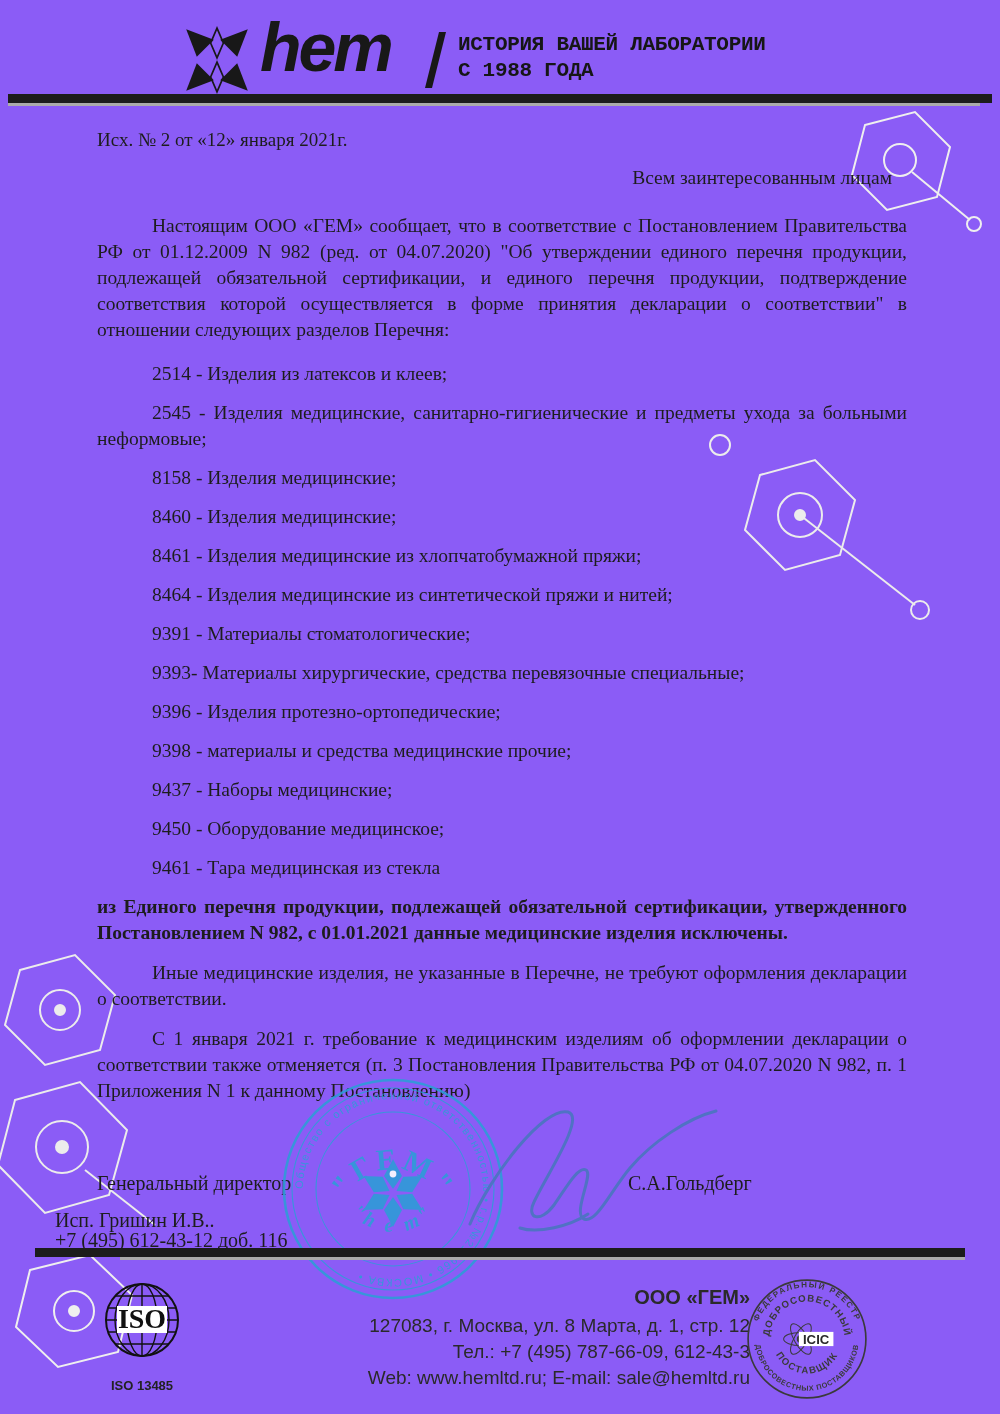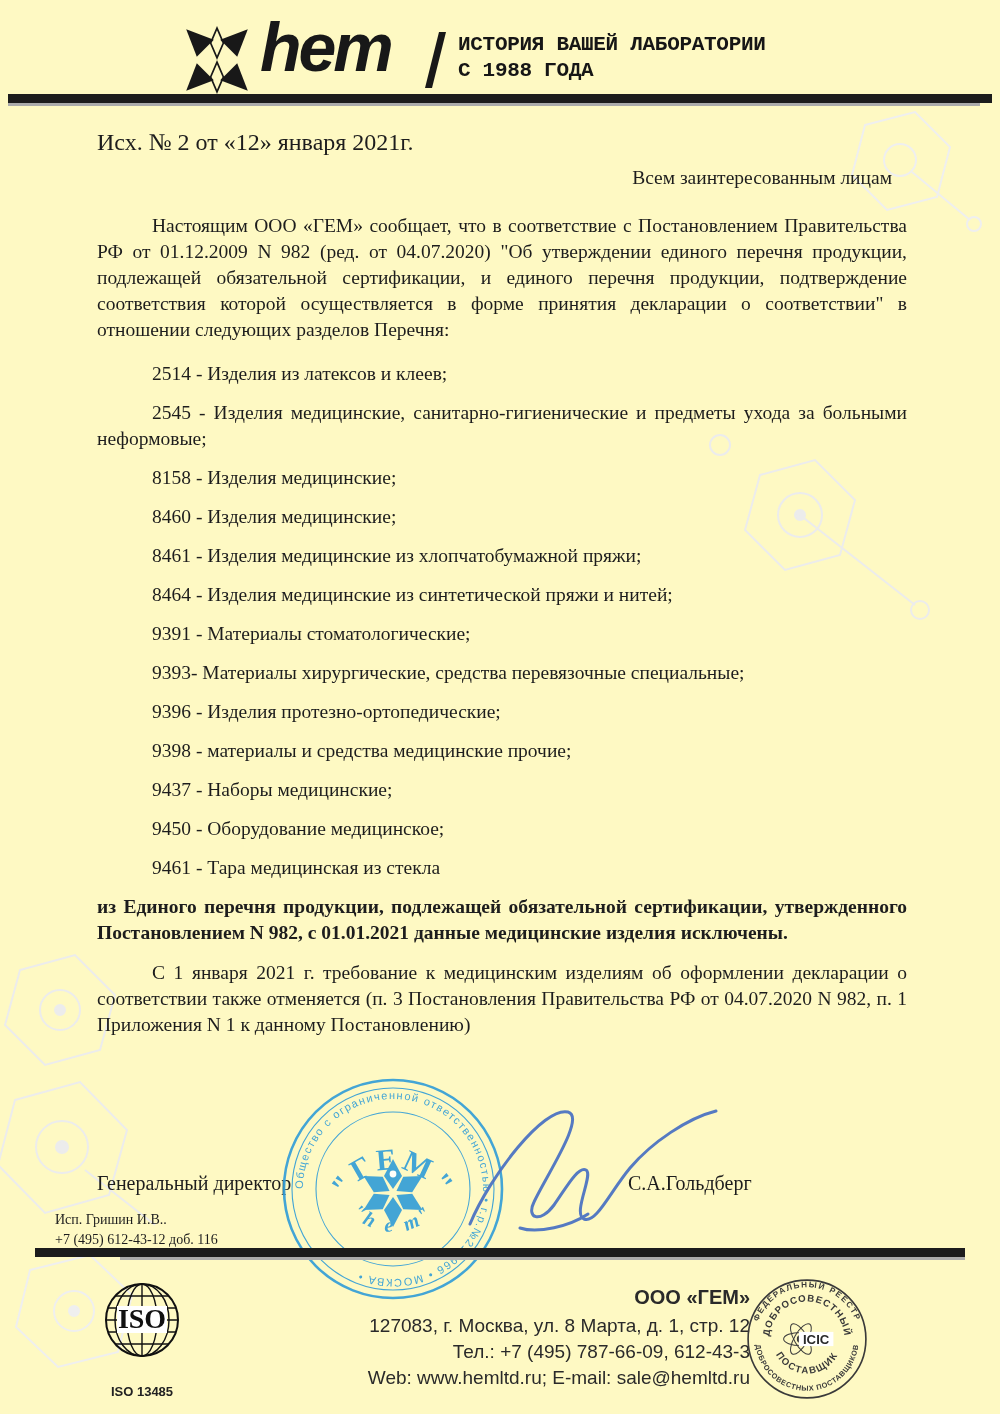--- a/index.html
+++ b/index.html
@@ -1,44 +1,44 @@
 <!DOCTYPE html>
 <html><head>
 <meta charset="utf-8">
 <style>
   html,body{margin:0;padding:0;background:#e9e9e9;}
-  .page{position:relative;width:1000px;height:1414px;margin:0 auto;background:#fef9c3;
+  .page{position:relative;width:1000px;height:1414px;margin:0 auto;background:#8b5cf6;
         overflow:hidden;font-family:"Liberation Serif",serif;color:#1d1d1d;}
   
   .logo-icon{position:absolute;left:178px;top:26px;}
   .wordmark{position:absolute;left:260px;top:8px;font-family:"Liberation Sans",sans-serif;
             font-style:italic;font-weight:900;font-size:68px;letter-spacing:-3px;color:#181818;}
   .logo-slash{position:absolute;left:432px;top:32px;width:7px;height:56px;background:#181818;
               transform:skewX(-14deg);}
   .tagline{position:absolute;left:458px;top:32px;font-family:Liberation Mono, monospace;
            font-weight:bold;font-size:21px;line-height:26px;color:#161616;letter-spacing:-0.3px;}
   .bar{position:absolute;background:#1c1c1c;}
   .bar-shadow{position:absolute;background:#ababab;}
   
-  .refline{position:absolute;left:97px;top:129px;font-size:24px;text-align:center;}
+  .refline{position:absolute;left:97px;top:129px;font-size:19px;text-align:center;}
   .addressee{position:absolute;right:108px;top:167px;font-size:19.5px;}
   .letter-body{position:absolute;left:97px;top:213px;width:810px;font-size:19.5px;line-height:26px;}
   .letter-body p{margin:0 0 14px 0;text-indent:55px;text-align:justify;}
   .letter-body p.tight{margin-bottom:13px;}
   .concl{font-weight:bold;text-indent:0 !important;}
   
   .gendir{position:absolute;left:97px;top:1172px;font-size:20px;}
   .signer{position:absolute;left:628px;top:1172px;font-size:20px;}
-  .executor{position:absolute;left:55px;top:1210px;font-size:14px;line-height:20px;}
+  .executor{position:absolute;left:55px;top:1210px;font-size:20px;line-height:20px;}
   .stamp{position:absolute;left:280px;top:1076px;opacity:0.9;}
   .signature-svg{position:absolute;left:462px;top:1106px;opacity:0.95;}
   
   .iso-block{position:absolute;left:82px;top:1280px;width:120px;text-align:center;}
   .iso-caption{font-family:"Liberation Sans",sans-serif;font-weight:bold;font-size:13px;
-               color:#222;margin-top:20px;}
+               color:#222;margin-top:14px;}
   .contact-block{position:absolute;left:250px;top:1284px;width:500px;text-align:right;
                  font-family:"Liberation Sans",sans-serif;font-size:19px;line-height:26px;color:#2a2a2a;}
   .contact-block .company{font-weight:bold;font-size:20px;margin-bottom:3px;}
   .badge{position:absolute;left:742px;top:1274px;}
   .watermark{position:absolute;pointer-events:none;}
 </style>
 </head>
 <body>
 
 <div class="page">
@@ -113,20 +113,21 @@
     <p class="tight">8461 - Изделия медицинские из хлопчатобумажной пряжи;</p>
     <p class="tight">8464 - Изделия медицинские из синтетической пряжи и нитей;</p>
     <p class="tight">9391 - Материалы стоматологические;</p>
     <p class="tight">9393- Материалы хирургические, средства перевязочные специальные;</p>
     <p class="tight">9396 - Изделия протезно-ортопедические;</p>
     <p class="tight">9398 - материалы и средства медицинские прочие;</p>
     <p class="tight">9437 - Наборы медицинские;</p>
     <p class="tight">9450 - Оборудование медицинское;</p>
     <p class="tight">9461 - Тара медицинская из стекла</p>
     <p class="concl">из Единого перечня продукции, подлежащей обязательной сертификации, утвержденного Постановлением N 982, с 01.01.2021 данные медицинские изделия исключены.</p>
+    <p>Иные медицинские изделия, не указанные в Перечне, не требуют оформления декларации о соответствии.</p>
     <p>С 1 января 2021 г. требование к медицинским изделиям об оформлении декларации о соответствии также отменяется (п. 3 Постановления Правительства РФ от 04.07.2020 N 982, п. 1 Приложения N 1 к данному Постановлению)</p>
   </div>
 
   <div class="gendir">Генеральный директор</div>
   <div class="signer">С.А.Гольдберг</div>
   <div class="executor">
     <div>Исп. Гришин И.В..</div>
     <div>+7 (495) 612-43-12 доб. 116</div>
   </div>
 

